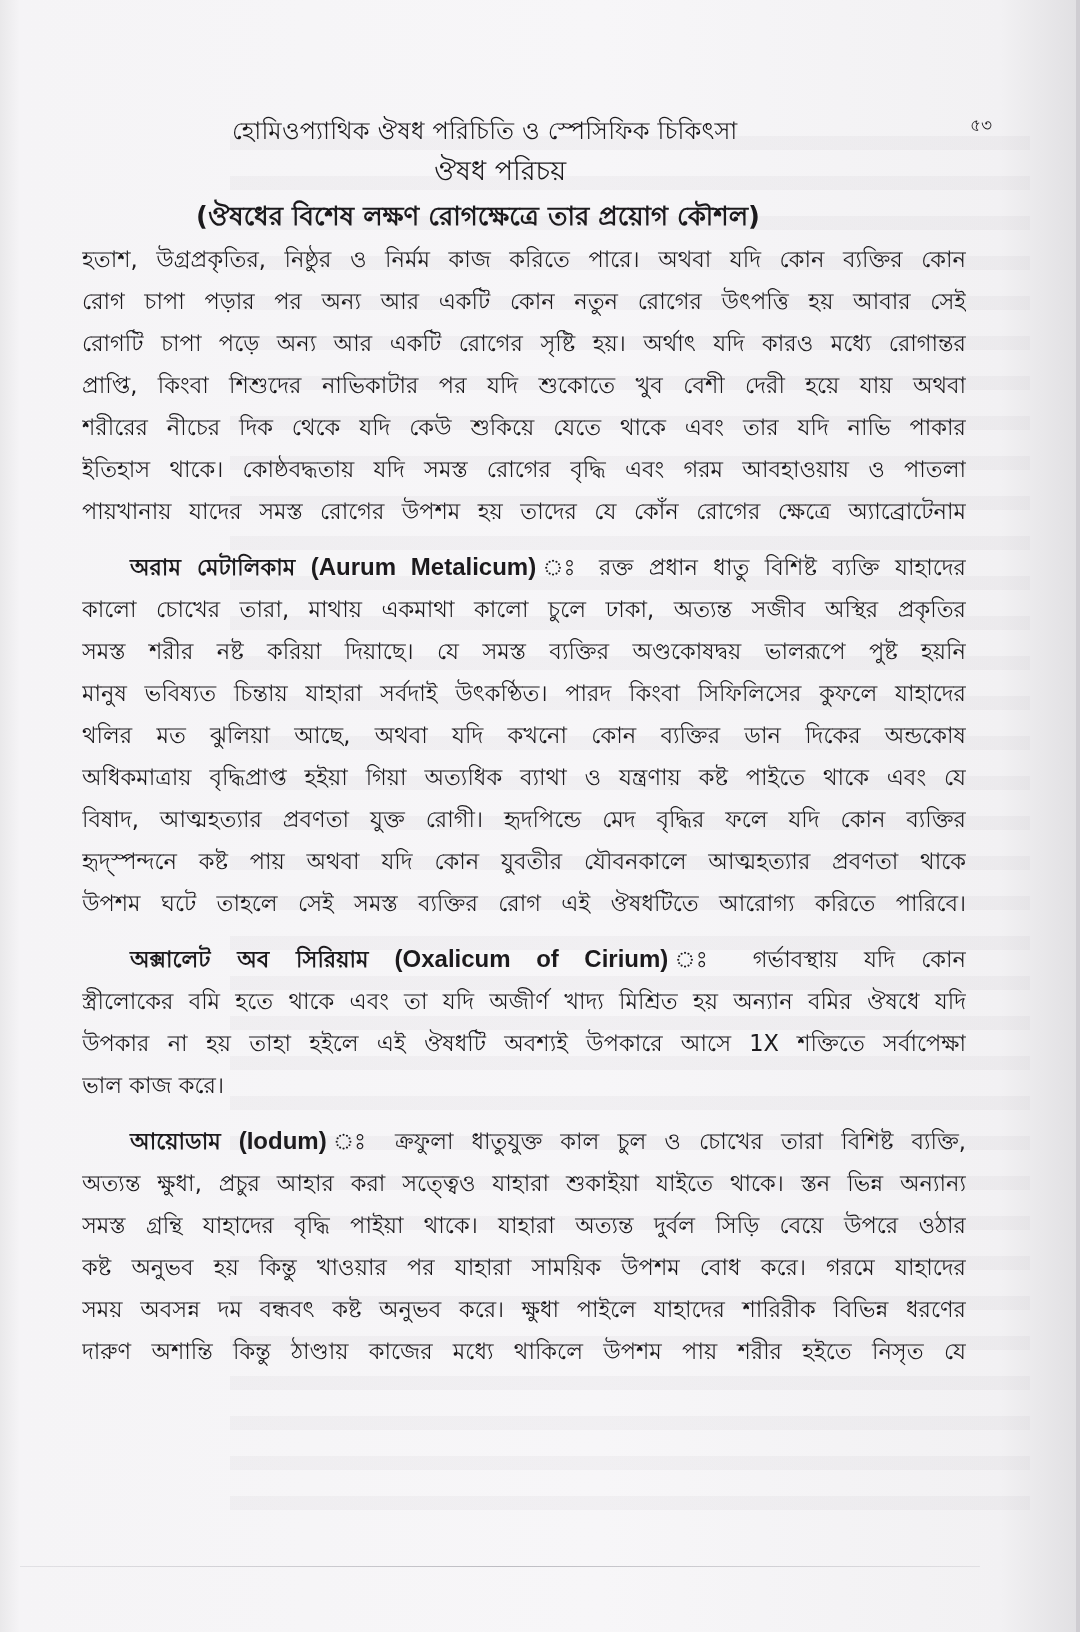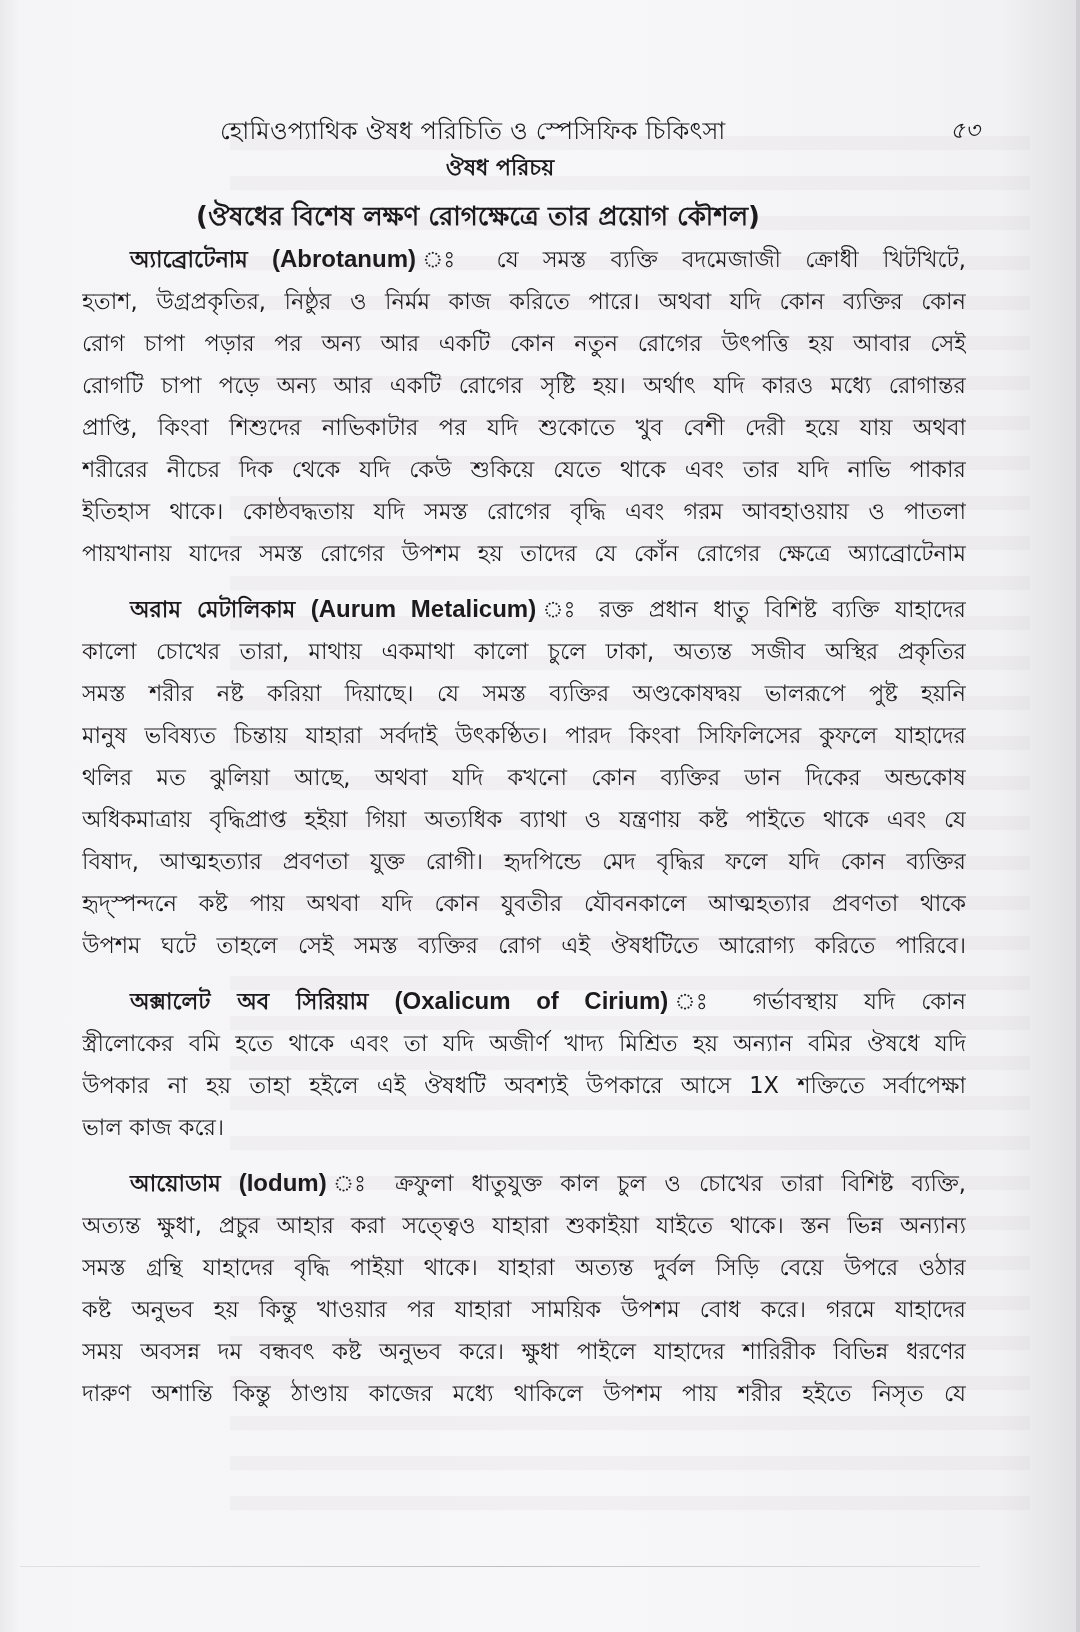--- a/index.html
+++ b/index.html
@@ -13,31 +13,31 @@
   .page {
     position: absolute; left: 0; top: 0; width: 1080px; height: 1632px;
     background: linear-gradient(90deg, #e9e8ea 0px, #f5f4f6 20px, #f7f6f8 600px, #f2f1f3 1000px, #e0dfe2 1080px);
   }
   .bleed {
     position: absolute; left: 230px; top: 110px; width: 800px; height: 1420px;
     background: repeating-linear-gradient(180deg, rgba(0,0,0,0) 0px, rgba(0,0,0,0) 26px, rgba(120,110,125,0.05) 26px, rgba(120,110,125,0.05) 40px);
     pointer-events: none;
   }
   .running-header {
-    position: absolute; top: 112px; left: 220px; width: 760px; height: 40px;
+    position: absolute; top: 112px; left: 232px; width: 760px; height: 40px;
   }
   .running-title {
     position: absolute; left: 0; top: 0; font-size: 24px; letter-spacing: 0.2px;
   }
   .page-number {
-    position: absolute; right: 0; top: 0; font-size: 23px; font-style: italic;
+    position: absolute; right: 0; top: 0; font-size: 17px;
   }
   .section-title {
     position: absolute; top: 150px; left: 0; width: 1000px; text-align: center;
-    font-size: 22px; font-weight: bold;
+    font-size: 27px; font-weight: normal;
   }
   .section-subtitle {
     position: absolute; top: 196px; left: 0; width: 956px; text-align: center;
     font-size: 26px; font-weight: bold;
   }
   .body-text {
     position: absolute; left: 82px; top: 238px; width: 884px;
   }
   .entry { margin: 0 0 14px 0; }
   .line {
@@ -64,21 +64,20 @@
   <span class="running-title">হোমিওপ্যাথিক ঔষধ পরিচিতি ও স্পেসিফিক চিকিৎসা</span>
   <span class="page-number">৫৩</span>
 </div>
 
 <div class="section-title">ঔষধ পরিচয়</div>
 <div class="section-subtitle">(ঔষধের বিশেষ লক্ষণ রোগক্ষেত্রে তার প্রয়োগ কৌশল)</div>
 
 <div class="body-text">
 
   <div class="entry">
-    <span class="line first"><span class="term">অ্যাব্রোটেনাম</span> <span class="latin">(Abrotanum)</span> <span>ঃ</span> <span>যে সমস্ত ব্যক্তি বদমেজাজী ক্রোধী খিটখিটে,</span></span>
     <span class="line">হতাশ, উগ্রপ্রকৃতির, নিষ্ঠুর ও নির্মম কাজ করিতে পারে। অথবা যদি কোন ব্যক্তির কোন</span>
     <span class="line">রোগ চাপা পড়ার পর অন্য আর একটি কোন নতুন রোগের উৎপত্তি হয় আবার সেই</span>
     <span class="line">রোগটি চাপা পড়ে অন্য আর একটি রোগের সৃষ্টি হয়। অর্থাৎ যদি কারও মধ্যে রোগান্তর</span>
     <span class="line">প্রাপ্তি, কিংবা শিশুদের নাভিকাটার পর যদি শুকোতে খুব বেশী দেরী হয়ে যায় অথবা</span>
     <span class="line">শরীরের নীচের দিক থেকে যদি কেউ শুকিয়ে যেতে থাকে এবং তার যদি নাভি পাকার</span>
     <span class="line">ইতিহাস থাকে। কোষ্ঠবদ্ধতায় যদি সমস্ত রোগের বৃদ্ধি এবং গরম আবহাওয়ায় ও পাতলা</span>
     <span class="line">পায়খানায় যাদের সমস্ত রোগের উপশম হয় তাদের যে কোঁন রোগের ক্ষেত্রে অ্যাব্রোটেনাম</span>
   </div>
 
   <div class="entry">

